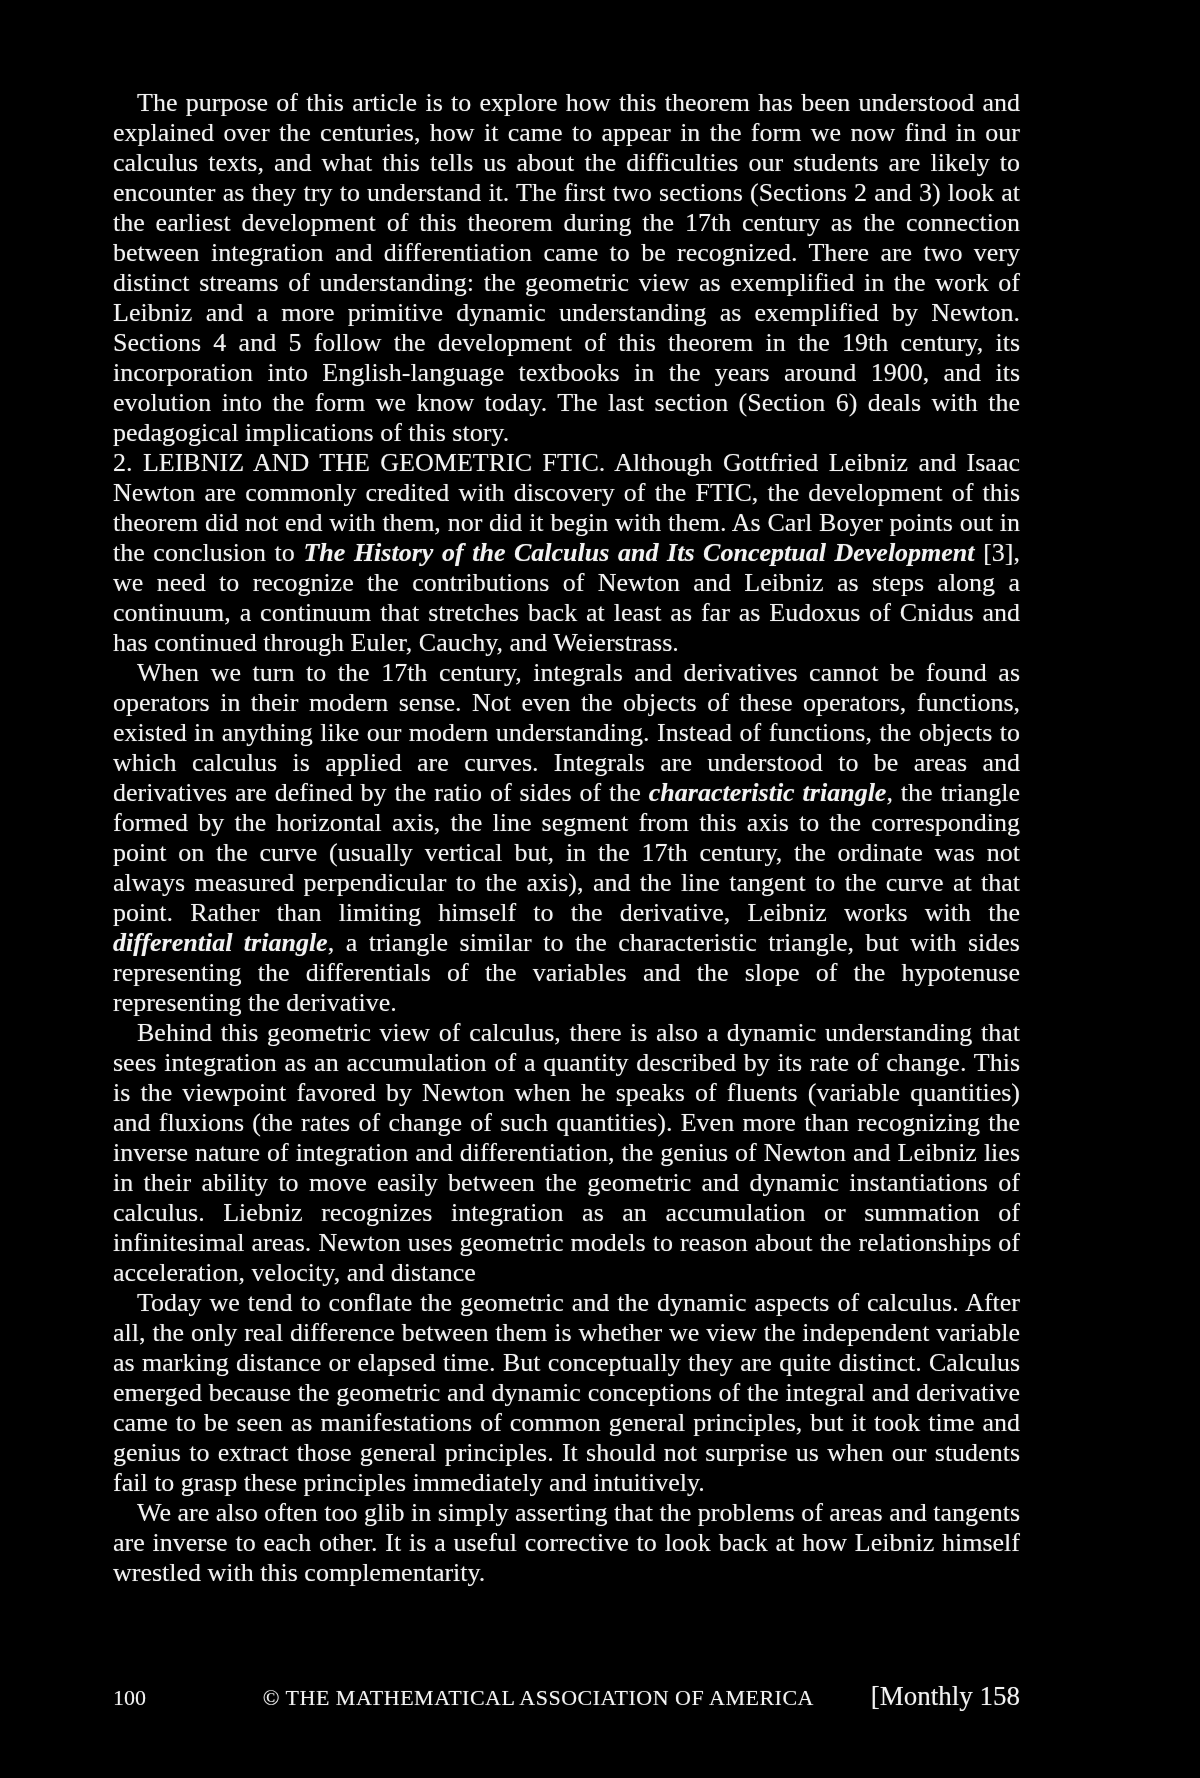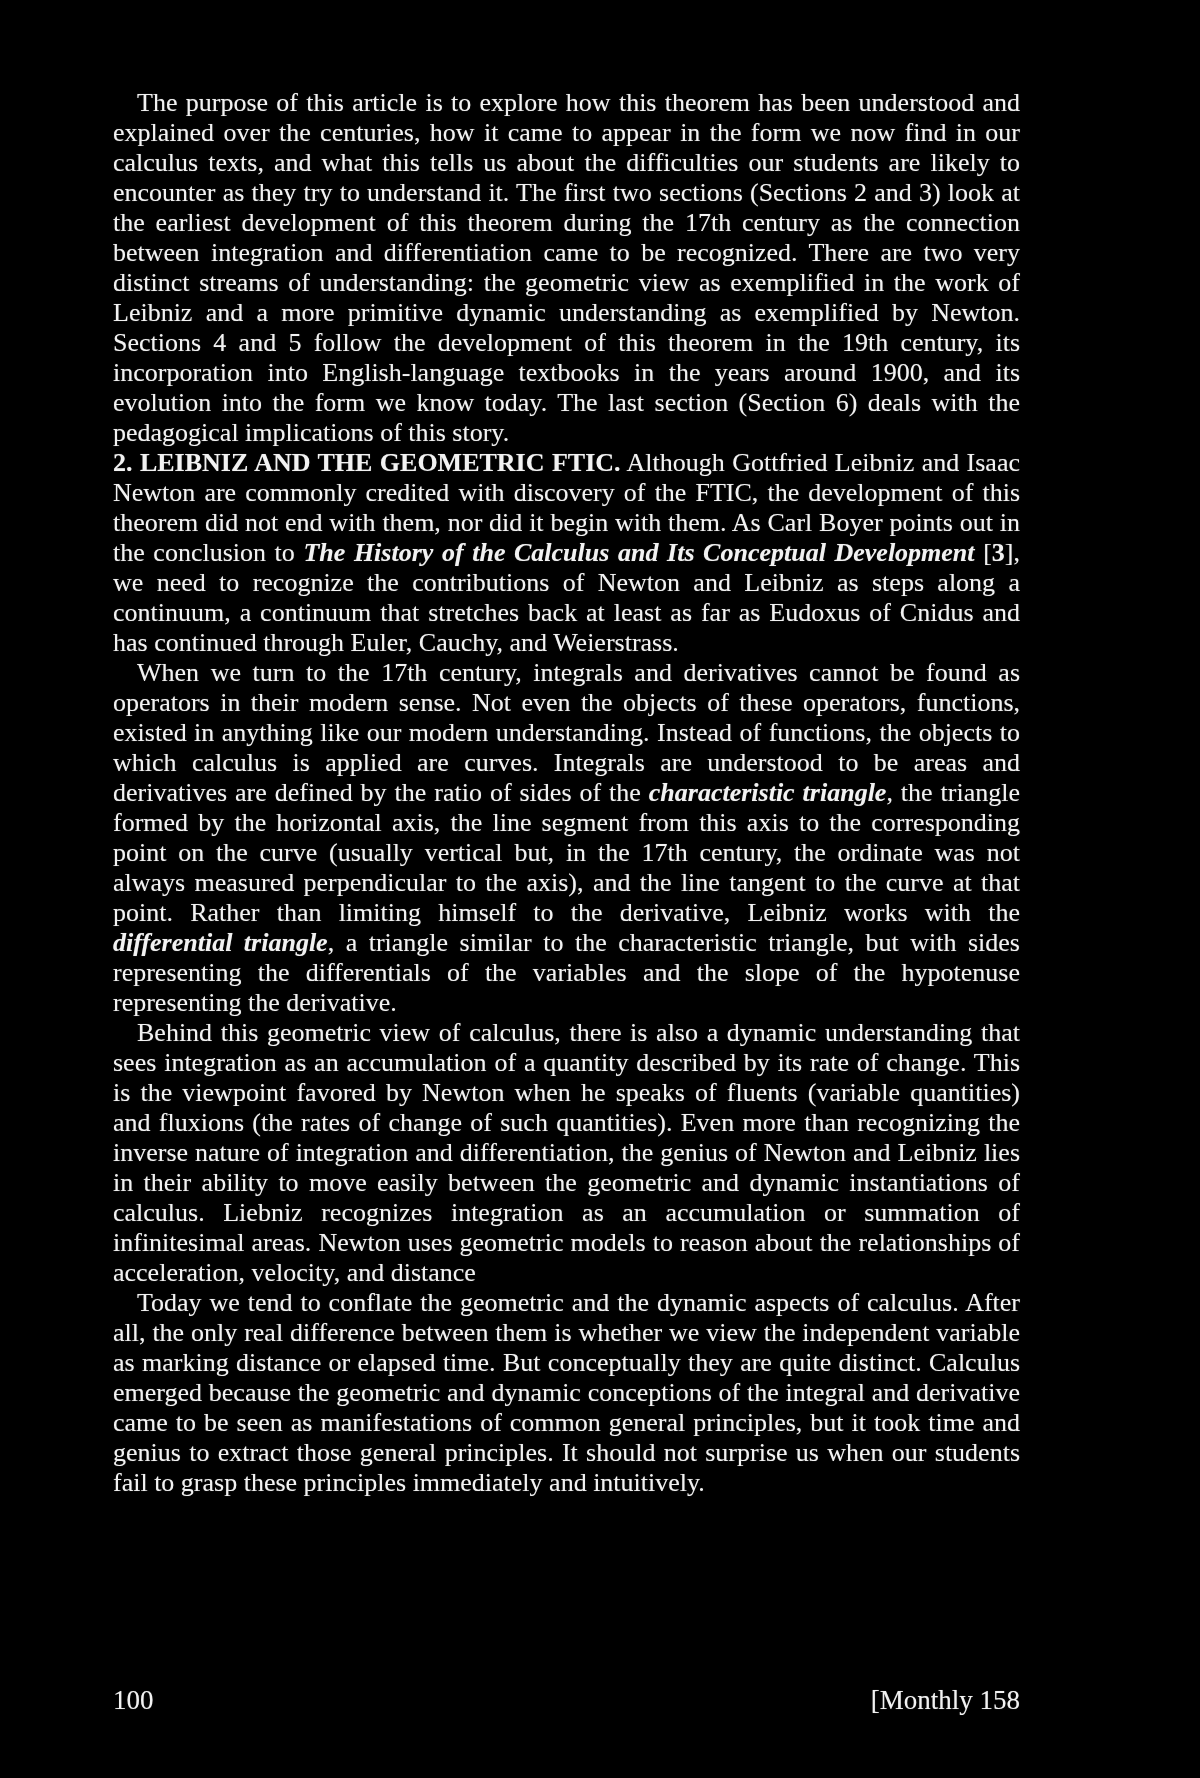--- a/index.html
+++ b/index.html
@@ -18,54 +18,56 @@
     top: 88px;
     width: 907px;
     font-size: 26px;
     line-height: 30px;
     text-align: justify;
     text-shadow: 0 0 1px rgba(255,255,255,0.35);
   }
   .text-block p { margin: 0; }
   .indent { text-indent: 24px; }
   .section-para { margin-top: 44px; }
-  .bold { font-weight: bold; }
+  .bold { font-weight: normal; }
   .italic { font-style: italic; font-weight: bold; }
   .page-footer {
     position: absolute;
     left: 113px;
     top: 1641px;
     width: 907px;
     display: flex;
     justify-content: space-between;
     align-items: baseline;
     text-shadow: 0 0 1px rgba(255,255,255,0.35);
   }
-  .footer-page-number { font-size: 27px; margin-top: 44px; }
+  .footer-page-number { font-size: 22px; margin-top: 44px; }
   .footer-copyright { font-size: 22px; letter-spacing: 0.5px; padding-left: 60px; }
   .footer-issue { font-size: 27px; }
 </style>
 </head>
 <body>
 
 <div class="page">
 
   <main class="text-block">
 
     <p class="indent">The purpose of this article is to explore how this theorem has been understood and explained over the centuries, how it came to appear in the form we now find in our calculus texts, and what this tells us about the difficulties our students are likely to encounter as they try to understand it. The first two sections (Sections 2 and 3) look at the earliest development of this theorem during the 17th century as the connection between integration and differentiation came to be recognized. There are two very distinct streams of understanding: the geometric view as exemplified in the work of Leibniz and a more primitive dynamic understanding as exemplified by Newton. Sections 4 and 5 follow the development of this theorem in the 19th century, its incorporation into English-language textbooks in the years around 1900, and its evolution into the form we know today. The last section (Section 6) deals with the pedagogical implications of this story.</p>
 
     <p class="section-para"><span class="bold">2. LEIBNIZ AND THE GEOMETRIC FTIC.</span><span> Although Gottfried Leibniz and Isaac Newton are commonly credited with discovery of the FTIC, the development of this theorem did not end with them, nor did it begin with them. As Carl Boyer points out in the conclusion to </span><span class="italic">The History of the Calculus and Its Conceptual Development</span><span> [</span><span class="bold">3</span><span>], we need to recognize the contributions of Newton and Leibniz as steps along a continuum, a continuum that stretches back at least as far as Eudoxus of Cnidus and has continued through Euler, Cauchy, and Weierstrass.</span></p>
 
     <p class="indent"><span>When we turn to the 17th century, integrals and derivatives cannot be found as operators in their modern sense. Not even the objects of these operators, functions, existed in anything like our modern understanding. Instead of functions, the objects to which calculus is applied are curves. Integrals are understood to be areas and derivatives are defined by the ratio of sides of the </span><span class="italic">characteristic triangle</span><span>, the triangle formed by the horizontal axis, the line segment from this axis to the corresponding point on the curve (usually vertical but, in the 17th century, the ordinate was not always measured perpendicular to the axis), and the line tangent to the curve at that point. Rather than limiting himself to the derivative, Leibniz works with the </span><span class="italic">differential triangle</span><span>, a triangle similar to the characteristic triangle, but with sides representing the differentials of the variables and the slope of the hypotenuse representing the derivative.</span></p>
 
     <p class="indent">Behind this geometric view of calculus, there is also a dynamic understanding that sees integration as an accumulation of a quantity described by its rate of change. This is the viewpoint favored by Newton when he speaks of fluents (variable quantities) and fluxions (the rates of change of such quantities). Even more than recognizing the inverse nature of integration and differentiation, the genius of Newton and Leibniz lies in their ability to move easily between the geometric and dynamic instantiations of calculus. Liebniz recognizes integration as an accumulation or summation of infinitesimal areas. Newton uses geometric models to reason about the relationships of acceleration, velocity, and distance</p>
 
     <p class="indent">Today we tend to conflate the geometric and the dynamic aspects of calculus. After all, the only real difference between them is whether we view the independent variable as marking distance or elapsed time. But conceptually they are quite distinct. Calculus emerged because the geometric and dynamic conceptions of the integral and derivative came to be seen as manifestations of common general principles, but it took time and genius to extract those general principles. It should not surprise us when our students fail to grasp these principles immediately and intuitively.</p>
 
+    <p class="indent">We are also often too glib in simply asserting that the problems of areas and tangents are inverse to each other. It is a useful corrective to look back at how Leibniz himself wrestled with this complementarity.</p>
 
   </main>
 
   <footer class="page-footer">
     <span class="footer-page-number">100</span>
+    <span class="footer-copyright">© THE MATHEMATICAL ASSOCIATION OF AMERICA</span>
     <span class="footer-issue">[Monthly 158</span>
   </footer>
 
 </div>
 
 </body></html>

